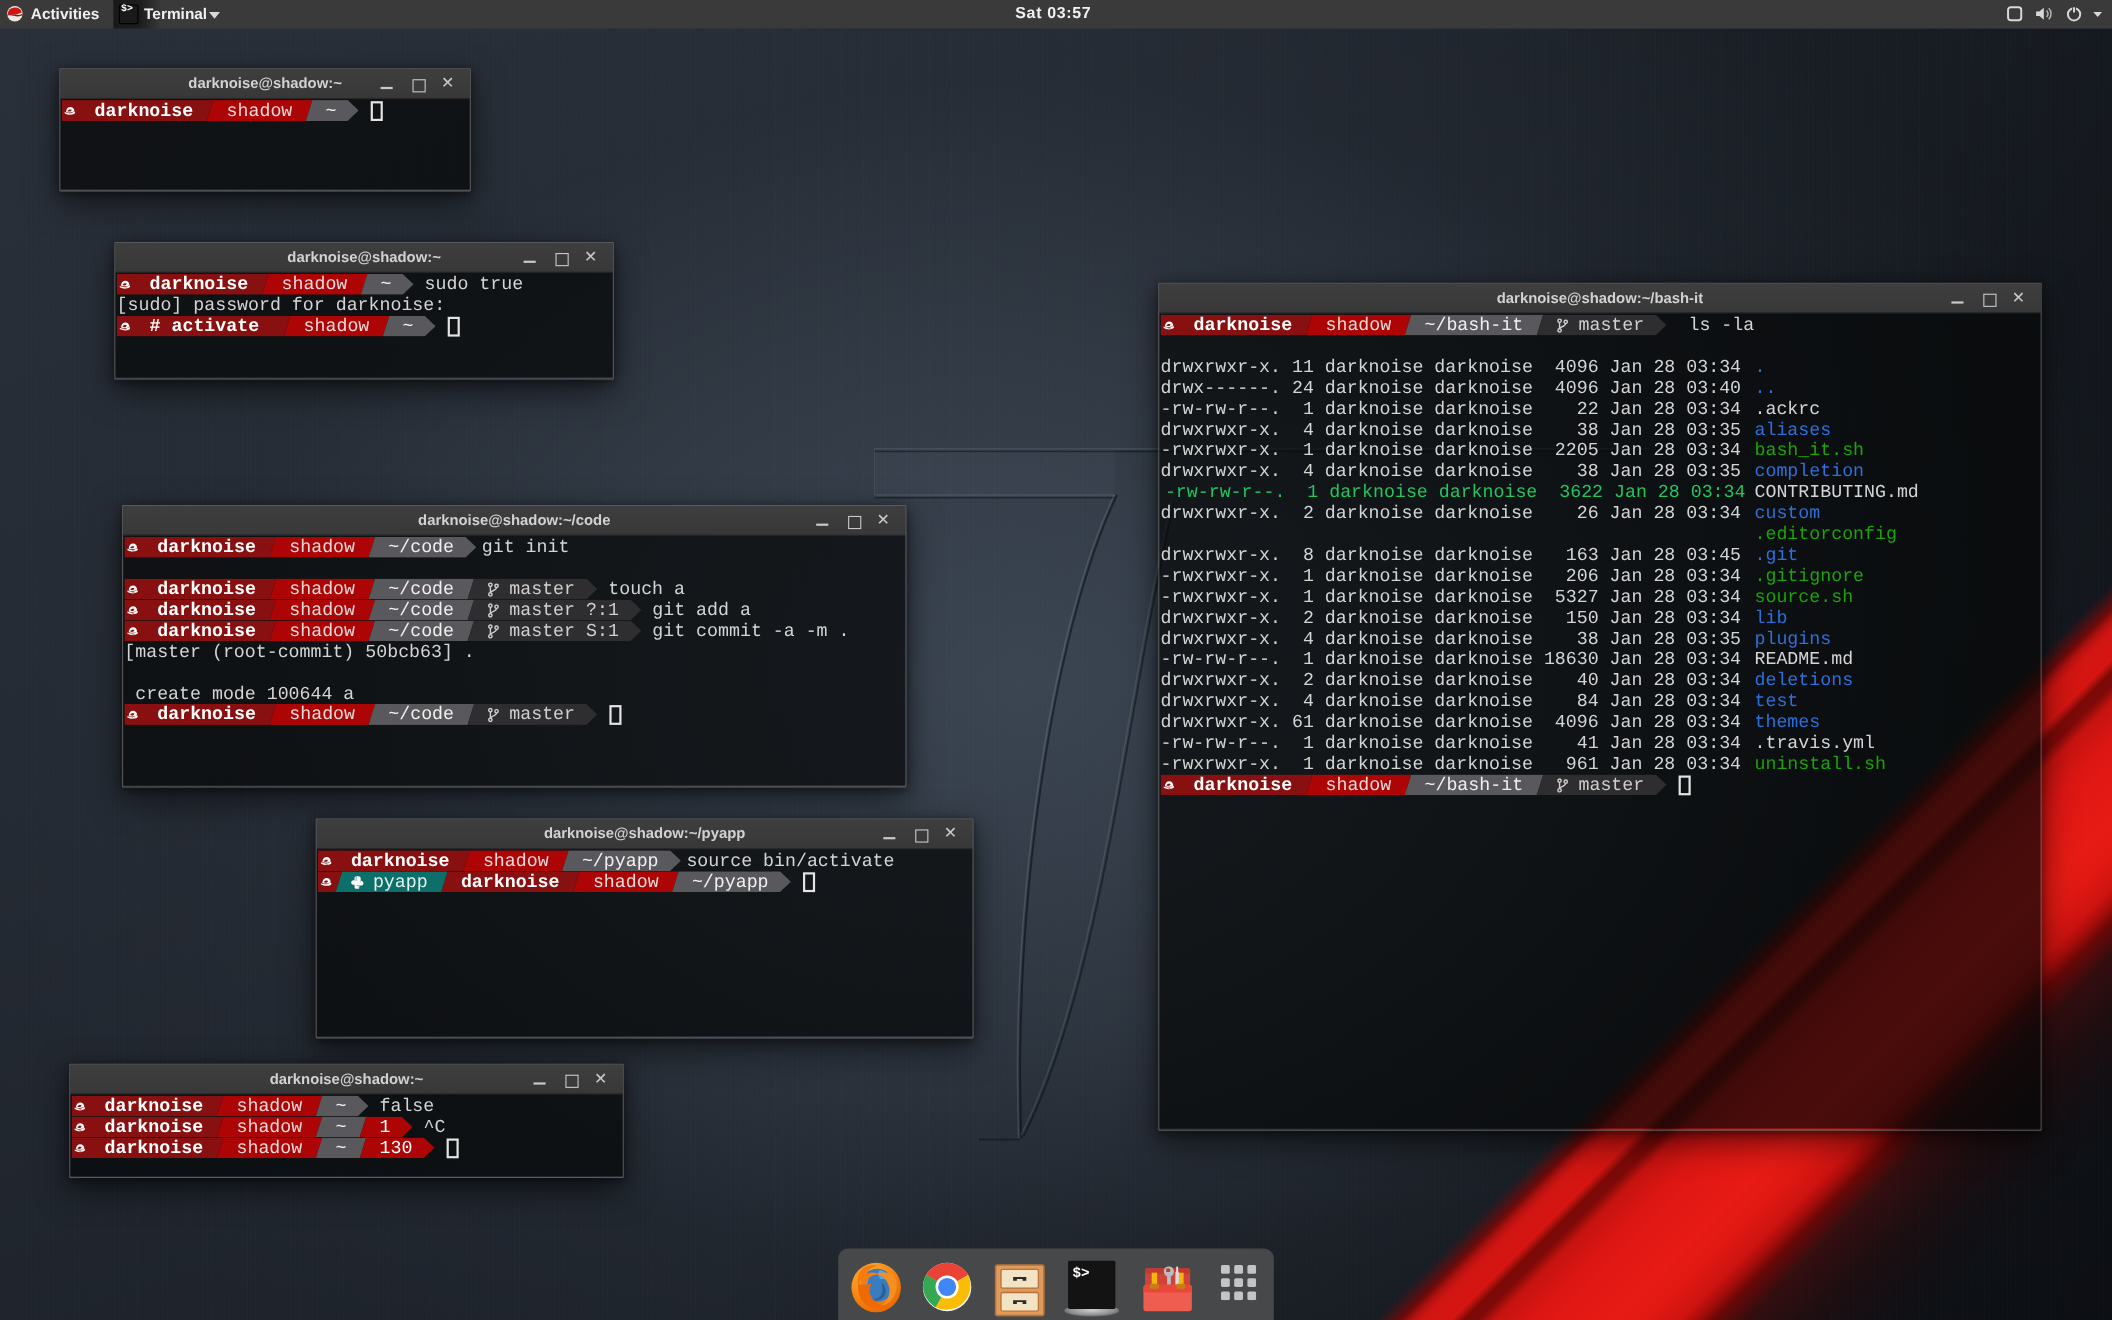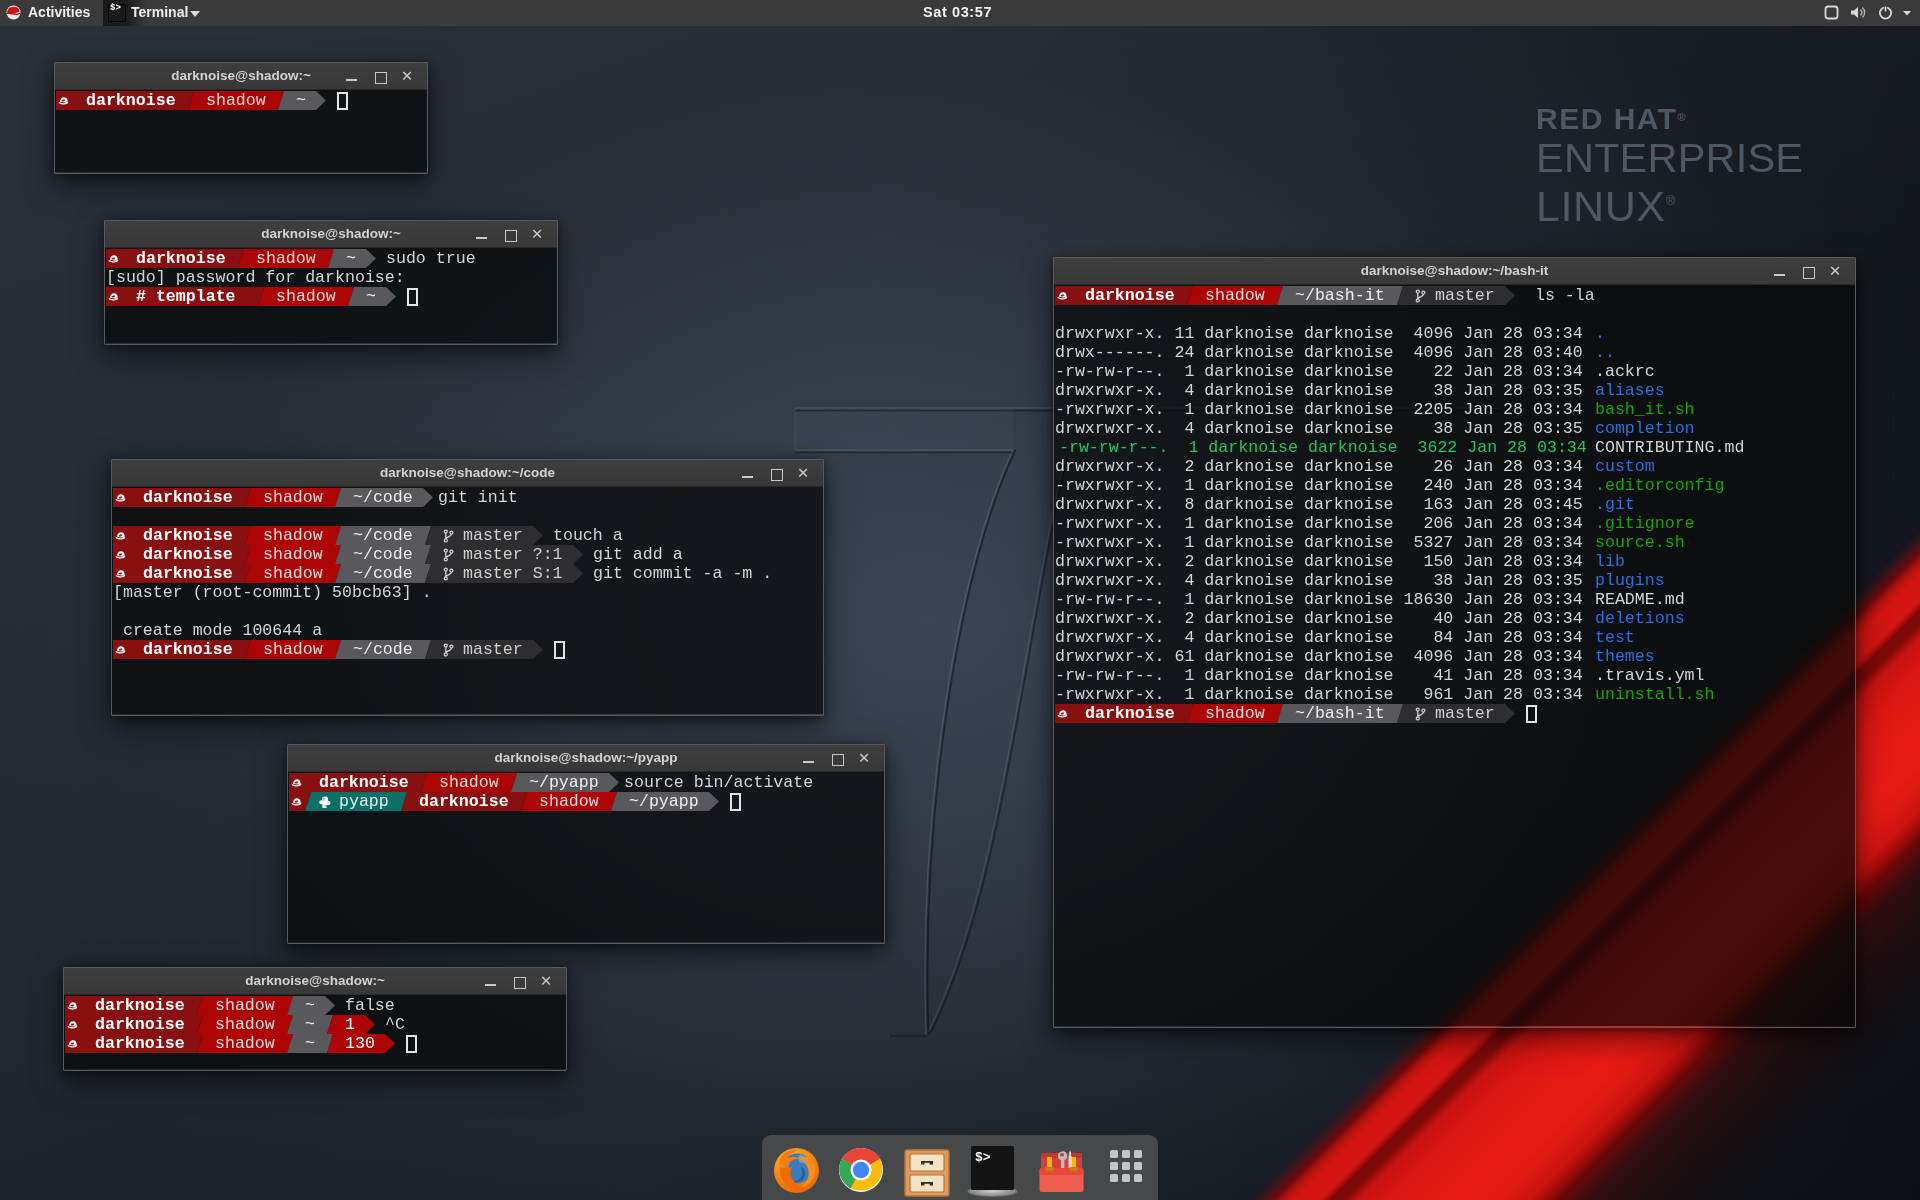--- a/index.html
+++ b/index.html
@@ -70,25 +70,20 @@
 <path d="M795 450 H1013" stroke="rgba(190,205,225,0.12)" stroke-width="1.3"></path>
 <path d="M795 452.5 H1013" stroke="rgba(5,8,12,0.42)" stroke-width="1.4"></path>
 <path d="M1013 450 C 960 560 918 800 926 1035" stroke="rgba(190,205,225,0.16)" stroke-width="1.3"></path>
 <path d="M1015.5 450 C 962.5 560 920.5 800 928.5 1035" stroke="rgba(5,8,12,0.5)" stroke-width="1.8"></path>
 <path d="M1065 455 C 1022 640 1000 890 928 1032" stroke="rgba(190,205,225,0.13)" stroke-width="1.3"></path>
 <path d="M1067.5 456 C 1024.5 641 1002.5 891 930.5 1033" stroke="rgba(5,8,12,0.45)" stroke-width="1.7"></path>
 <path d="M890 1036 H927" stroke="rgba(5,8,12,0.45)" stroke-width="1.4"></path>
 </g>
     </svg>
 <div id="band"></div>
-<div id="rhlogo">
-<div class="l1">RED HAT<span class="reg">®</span></div>
-<div class="l2">ENTERPRISE</div>
-<div class="l3">LINUX<span class="reg2">®</span></div>
-</div>
 <div class="win" style="left:54px;top:62px;width:374px;height:112px">
 <div class="tb">
         <span class="tt">darknoise@shadow:~</span>
 <span class="btn bmin"></span>
         <span class="btn bmax"></span>
         <span class="btn bcls">✕</span>
       </div>
 <div class="ct">
         <div class="row" style="top:1px">
           <svg class="ic" style="left:2px;top:4px" width="12" height="11" viewBox="0 0 12 11">
@@ -134,21 +129,21 @@
           <i class="tx" style="left:0.0px;color:#d4d4d4;z-index:5">[sudo] password for darknoise:</i>
         </div>
         <div class="row" style="top:39px">
           <svg class="ic" style="left:2px;top:4px" width="12" height="11" viewBox="0 0 12 11">
             <path d="M2 6.8 C2 3.9 3.9 2.2 6 2.2 C8.1 2.2 9.6 3.9 9.6 6.1 L8.3 6.9 C6.3 7.5 3.8 7.3 2 6.8 Z" fill="#fdfdfd"></path>
             <path d="M3.4 6.1 C3.9 4.6 5.9 4.1 7.2 4.9 L6.4 6.2 C5.2 6.6 4.1 6.5 3.4 6.1 Z" fill="#8a0f0f"></path>
             <path d="M0.8 6.9 C3.9 8.5 7.4 8.2 9.5 6.3 C10.7 6.7 10.5 7.9 9.2 8.7 C7 9.9 3.3 9.6 0.9 8.2 Z" fill="#fdfdfd"></path>
             <path d="M4.5 8.1 C5.5 8.9 7 8.8 7.8 8.1 C7 9.4 5.3 9.5 4.5 8.1 Z" fill="#8a0f0f"></path>
           </svg>
           <i class="sg" style="width:160.0px;background:#881010;clip-path:polygon(0px 0%, 158.0px 0%, 152.0px 100%, 0px 100%);z-index:1"></i>
-          <i class="tx" style="left:30.0px;color:#ffffff;font-weight:bold;z-index:5"># template</i>
+          <i class="tx" style="left:30.0px;color:#ffffff;font-weight:bold;z-index:5"># activate</i>
           <i class="sg" style="width:250.0px;background:#ad0505;clip-path:polygon(158.0px 0%, 248.0px 0%, 242.0px 100%, 152.0px 100%);z-index:1"></i>
           <i class="tx" style="left:170.0px;color:#e6dada;z-index:5">shadow</i>
           <i class="sg" style="width:292.0px;background:#59585c;clip-path:polygon(248.0px 0%, 280.0px 0%, 290.0px 50%, 280.0px 100%, 242.0px 100%);z-index:1"></i>
           <i class="tx" style="left:260.0px;color:#f0f0f0;z-index:5">~</i>
           <i class="cur" style="left:300.5px"></i>
         </div>
       </div>
 </div>
     <div class="win" style="left:111px;top:459px;width:713px;height:257px">
 <div class="tb">
@@ -446,21 +441,20 @@
         </div>
         <div class="row" style="top:153px">
           <i class="tx" style="left:4px;color:#22c55e;z-index:5">-rw-rw-r--.  1 darknoise darknoise  3622 Jan 28 03:34 </i>
           <i class="tx" style="left:540.0px;color:#d4d4d4;z-index:5">CONTRIBUTING.md</i>
         </div>
         <div class="row" style="top:172px">
           <i class="tx" style="left:0.0px;color:#d4d4d4;z-index:5">drwxrwxr-x.  2 darknoise darknoise    26 Jan 28 03:34 </i>
           <i class="tx" style="left:540.0px;color:#2d6fdb;z-index:5">custom</i>
         </div>
         <div class="row" style="top:191px">
-          <i class="tx" style="left:0.0px;color:#d4d4d4;z-index:5">-rwxrwxr-x.  1 darknoise darknoise   240 Jan 28 03:34 </i>
           <i class="tx" style="left:540.0px;color:#1aa405;z-index:5">.editorconfig</i>
         </div>
         <div class="row" style="top:210px">
           <i class="tx" style="left:0.0px;color:#d4d4d4;z-index:5">drwxrwxr-x.  8 darknoise darknoise   163 Jan 28 03:45 </i>
           <i class="tx" style="left:540.0px;color:#2d6fdb;z-index:5">.git</i>
         </div>
         <div class="row" style="top:229px">
           <i class="tx" style="left:0.0px;color:#d4d4d4;z-index:5">-rwxrwxr-x.  1 darknoise darknoise   206 Jan 28 03:34 </i>
           <i class="tx" style="left:540.0px;color:#1aa405;z-index:5">.gitignore</i>
         </div>

